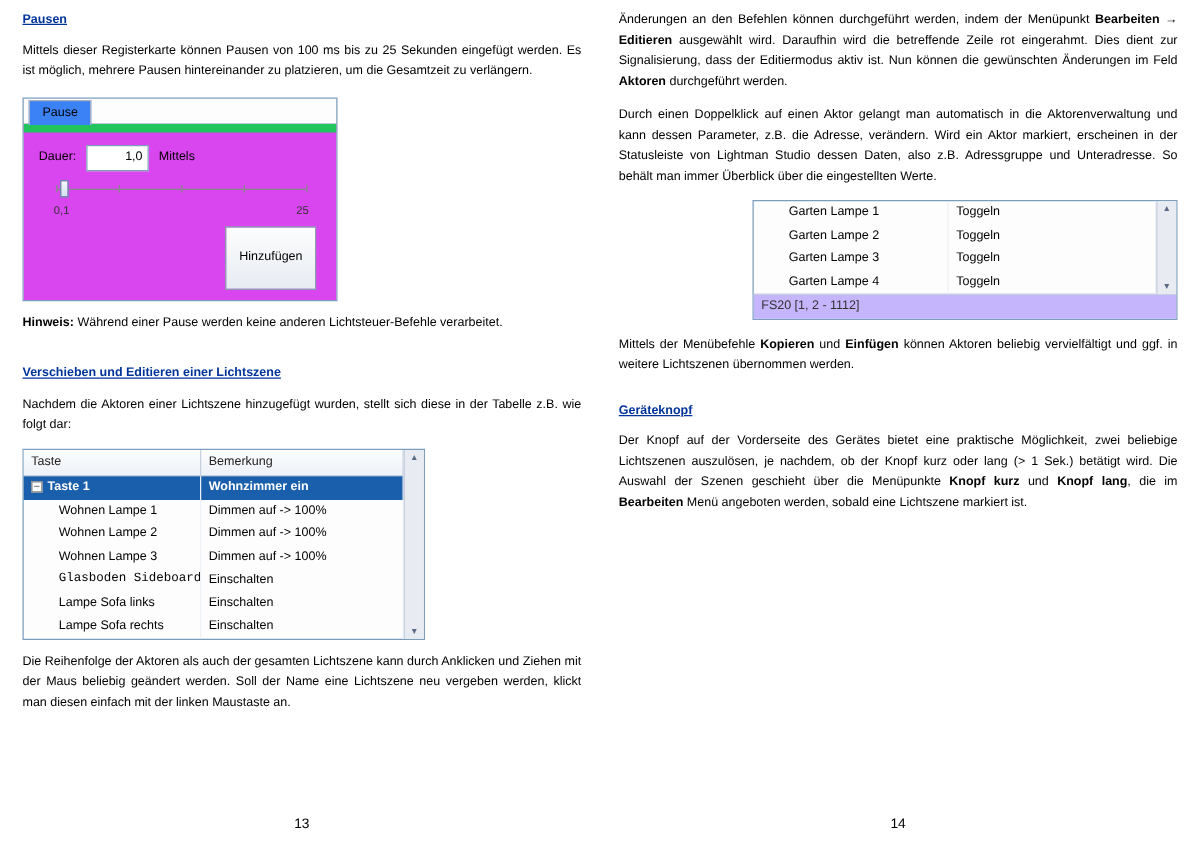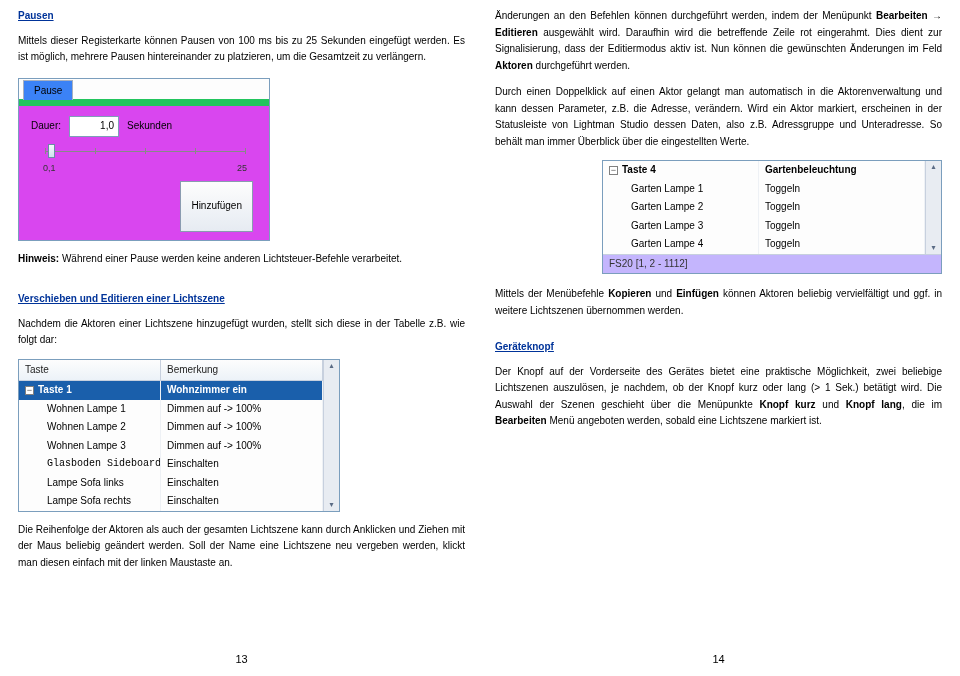--- a/index.html
+++ b/index.html
@@ -159,21 +159,21 @@
     <span class="heading">Pausen</span>
 
     <p>Mittels dieser Registerkarte können Pausen von 100 ms bis zu 25 Sekunden eingefügt werden. Es ist möglich, mehrere Pausen hintereinander zu platzieren, um die Gesamtzeit zu verlängern.</p>
 
     <div class="screenshot" style="width:252px; margin:2px 0 10px 0;">
       <div class="tab">Pause</div>
       <div class="tabpanel">
         <div class="row-field">
           <span>Dauer:</span>
           <span class="tbox">1,0</span>
-          <span>Sekunden</span>
+          <span>Mittels</span>
         </div>
         <div class="slider-track">
           <div class="slider-line"></div>
           <div class="slider-tick" style="left:0"></div>
           <div class="slider-tick" style="left:50px"></div>
           <div class="slider-tick" style="left:100px"></div>
           <div class="slider-tick" style="left:150px"></div>
           <div class="slider-tick" style="left:200px"></div>
           <div class="slider-thumb"></div>
         </div>
@@ -256,24 +256,20 @@
     <p>
       <span>Änderungen an den Befehlen können durchgeführt werden, indem der Menüpunkt </span><span class="bold">Bearbeiten</span><span class="arrow"> → </span><span class="bold">Editieren</span><span> ausgewählt wird. Daraufhin wird die betreffende Zeile rot eingerahmt. Dies dient zur Signalisierung, dass der Editiermodus aktiv ist. Nun können die gewünschten Änderungen im Feld </span><span class="bold">Aktoren</span><span> durchgeführt werden.</span>
     </p>
 
     <p>Durch einen Doppelklick auf einen Aktor gelangt man automatisch in die Aktorenverwaltung und kann dessen Parameter, z.B. die Adresse, verändern. Wird ein Aktor markiert, erscheinen in der Statusleiste von Lightman Studio dessen Daten, also z.B. Adressgruppe und Unteradresse. So behält man immer Überblick über die eingestellten Werte.</p>
 
     <div class="screenshot" style="width:340px; align-self:flex-end; margin-bottom:12px;">
       <div style="display:flex;">
         <div style="flex:1;">
           <div class="tbody">
-            <div class="tr">
-              <div class="td" style="width:156px;"><span class="tree-exp">−</span><span class="bold">Taste 4</span></div>
-              <div class="td bold" style="flex:1;">Gartenbeleuchtung</div>
-            </div>
             <div id="t2rows">
                   <div class="tr">
                     <div class="td" style="width: 156px; padding-left: 28px;">Garten Lampe 1</div>
                     <div class="td" style="flex: 1 1 0%;">Toggeln</div>
                   </div>
                   <div class="tr">
                     <div class="td" style="width: 156px; padding-left: 28px;">Garten Lampe 2</div>
                     <div class="td" style="flex: 1 1 0%;">Toggeln</div>
                   </div>
                   <div class="tr">

